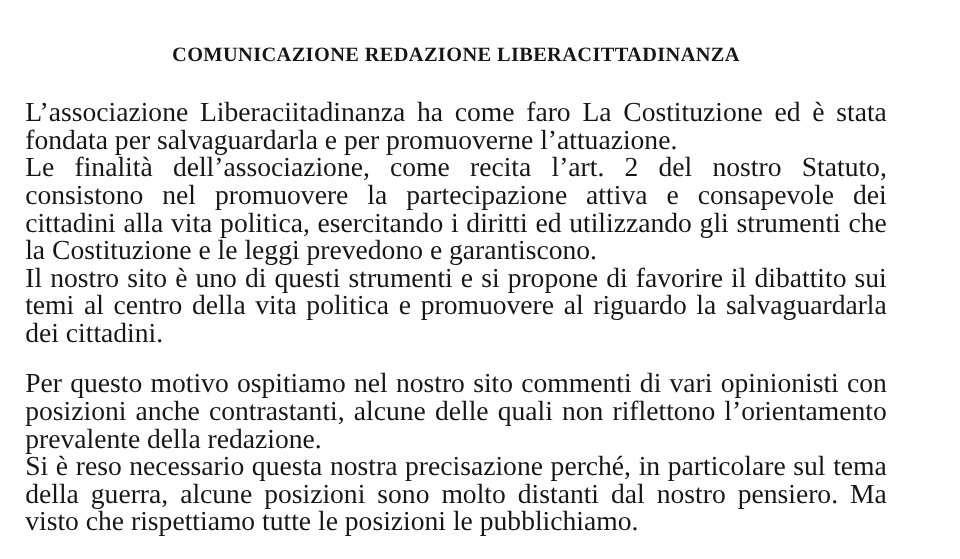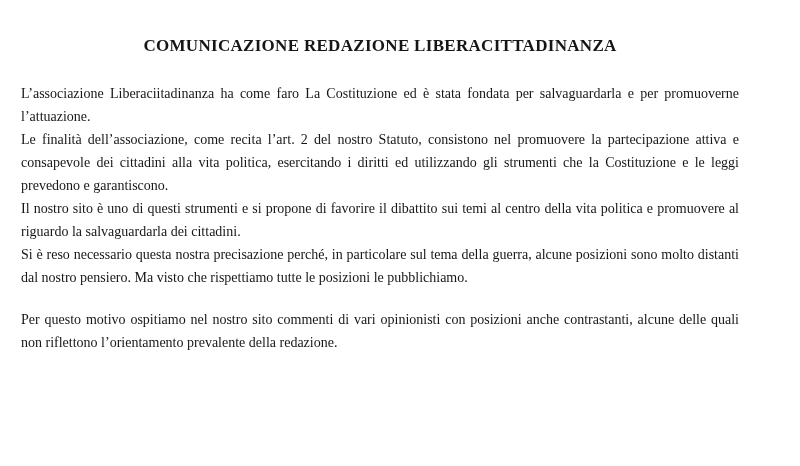--- a/index.html
+++ b/index.html
@@ -22,38 +22,38 @@
     background: #ffffff;
   }
   .title {
     font-size: 17px;
     font-weight: 700;
     text-align: center;
     letter-spacing: 0.3px;
     margin: 0 0 26px 0;
   }
   .par {
-    font-size: 14px;
+    font-size: 23px;
     line-height: 23px;
     text-align: justify;
     margin: 0;
   }
   .par.gap {
     margin-top: 19px;
   }
 </style>
 </head>
 <body>
 
 <div class="page">
   <h1 class="title">COMUNICAZIONE REDAZIONE LIBERACITTADINANZA</h1>
 
   <p class="par">L’associazione Liberaciitadinanza ha come faro La Costituzione ed è stata fondata per salvaguardarla e per promuoverne l’attuazione.</p>
 
   <p class="par">Le finalità dell’associazione, come recita l’art. 2 del nostro Statuto, consistono nel promuovere la partecipazione attiva e consapevole dei cittadini alla vita politica, esercitando i diritti ed utilizzando gli strumenti che la Costituzione e le leggi prevedono e garantiscono.</p>
 
   <p class="par">Il nostro sito è uno di questi strumenti e si propone di favorire il dibattito sui temi al centro della  vita politica e promuovere al riguardo la salvaguardarla dei cittadini.</p>
 
+  <p class="par gap">Per questo motivo ospitiamo nel nostro sito commenti di vari opinionisti con posizioni anche contrastanti, alcune delle quali  non riflettono l’orientamento prevalente della redazione.</p>
+
   <p class="par">Si è reso necessario questa nostra precisazione perché, in particolare sul tema della guerra, alcune posizioni sono  molto distanti dal nostro pensiero. Ma visto che rispettiamo tutte le posizioni le pubblichiamo.</p>
-
-  <p class="par gap">Per questo motivo ospitiamo nel nostro sito commenti di vari opinionisti con posizioni anche contrastanti, alcune delle quali  non riflettono l’orientamento prevalente della redazione.</p>
 
 </div>
 
 </body></html>

